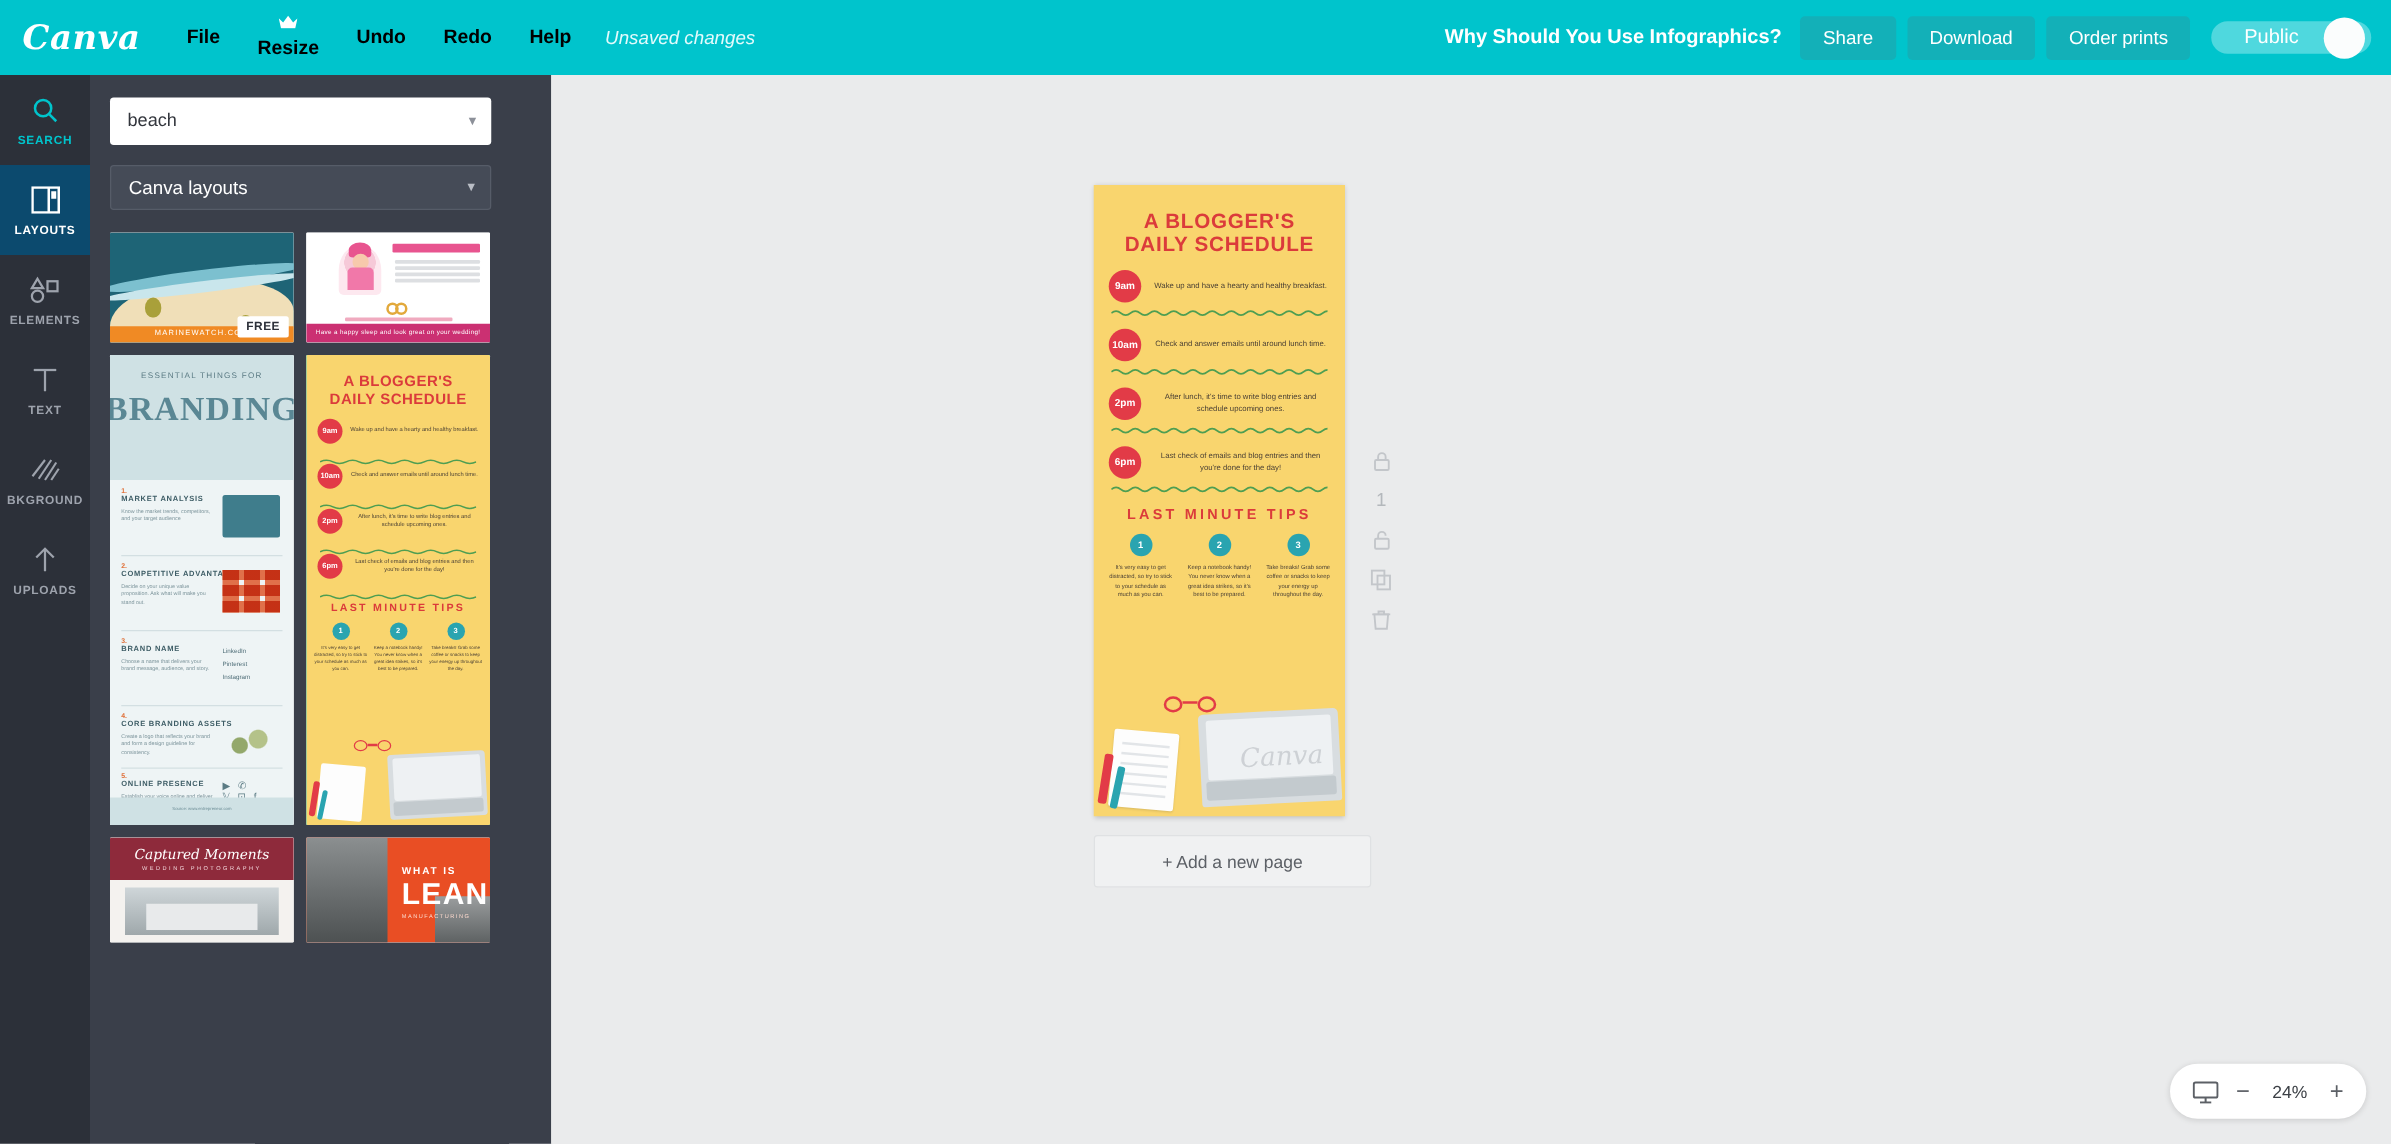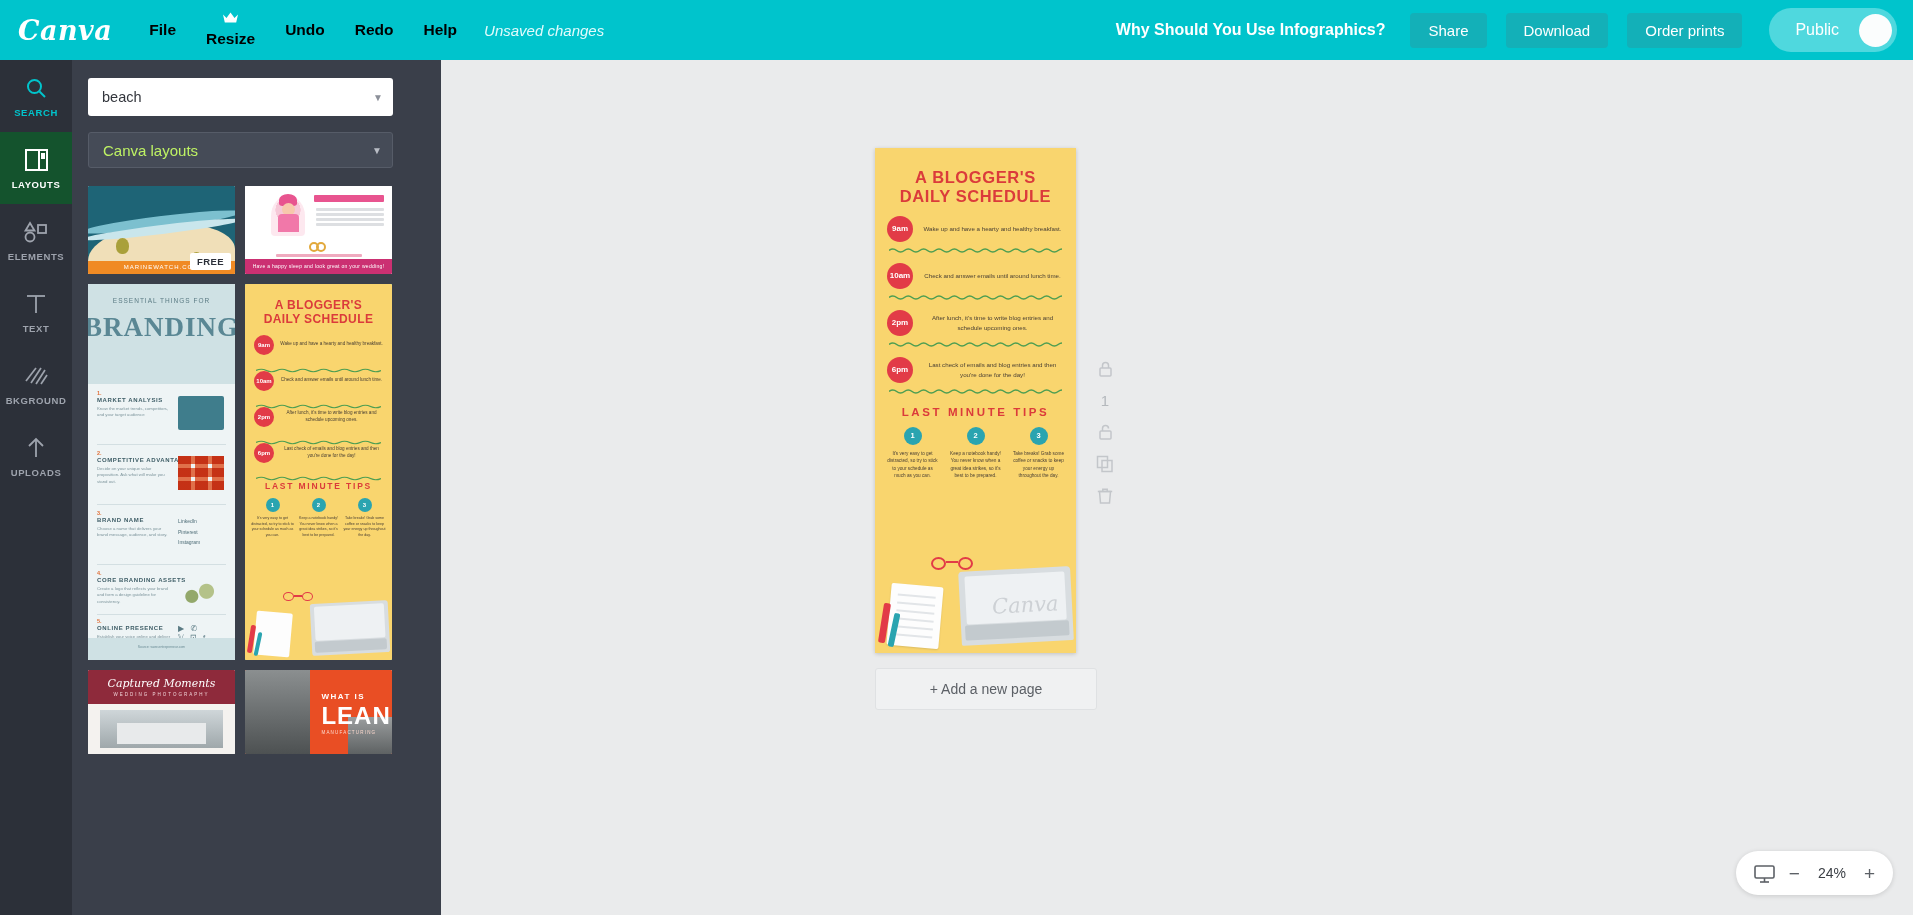--- a/index.html
+++ b/index.html
@@ -26,34 +26,34 @@
     white-space: nowrap;
   }
   .menu-item.resize { display: flex; align-items: center; gap: 5px; flex-direction: column; }
   .crown { font-size: 13px; line-height: 1; }
   .unsaved {
     color: #e2fbfc; font-size: 15px; font-style: italic;
     margin-left: 12px; white-space: nowrap;
   }
   .topbar-right {
     margin-left: auto; display: flex; align-items: center;
-    gap: 19px; padding-right: 16px;
+    gap: 9px; padding-right: 16px;
   }
   .doc-title {
     color: #fff; font-size: 16px; font-weight: bold;
     margin-right: 6px; white-space: nowrap;
   }
   .tb-btn {
     background: #13b0b8; color: #fff; border: none;
     font-size: 15px; font-family: "Liberation Sans", sans-serif;
     padding: 9px 18px; border-radius: 4px; cursor: pointer;
     white-space: nowrap;
   }
   .public-pill {
-    background: #4fd8de; border-radius: 22px; height: 44px;
+    background: #4fd8de; border-radius: 22px; height: 26px;
     display: flex; align-items: center; padding: 0 5px 0 26px;
     gap: 20px; cursor: pointer; margin-left: 8px;
   }
   .public-pill .lbl { color: #fff; font-size: 16px; white-space: nowrap; }
   .avatar {
     width: 33px; height: 33px; border-radius: 50%;
     background: #fbfdfd; flex: 0 0 auto;
   }
 
   
@@ -63,21 +63,21 @@
   }
   .rail-item {
     height: 72px; display: flex; flex-direction: column;
     align-items: center; justify-content: center; gap: 6px;
     cursor: pointer; color: #9ea3ad;
   }
   .rail-item .rlabel {
     font-size: 9.5px; letter-spacing: 0.6px; font-weight: 600;
   }
   .rail-item.teal { color: #00c4cc; }
-  .rail-item.active { background: #14532d; color: #fff; }
+  .rail-item.active { background: #0c4a6e; color: #fff; }
   .rail-ico { height: 26px; display: flex; align-items: center; }
   .rail-ico svg { display: block; }
 
   
   .panel {
     position: absolute; top: 60px; left: 72px; width: 369px; height: 855px;
     background: #3a3f4a; padding: 18px 16px 0 16px; overflow: hidden;
   }
   .search-box {
     width: 305px; height: 38px; background: #fff; border-radius: 3px;
@@ -89,21 +89,21 @@
     color: #33363d; font-family: "Liberation Sans", sans-serif;
     background: transparent;
   }
   .caret { color: #8c9099; font-size: 10px; cursor: pointer; }
   .select-box {
     width: 305px; height: 36px; background: #454b57;
     border: 1px solid #565c68; border-radius: 3px;
     display: flex; align-items: center; padding: 0 10px 0 14px;
     margin-bottom: 18px; cursor: pointer;
   }
-  .select-box .sval { flex: 1; color: #bef264; font-size: 15px; }
+  .select-box .sval { flex: 1; color: #ffffff; font-size: 15px; }
   .select-box .caret { color: #b9bdc5; }
 
   .grid { display: flex; flex-wrap: wrap; gap: 10px; width: 315px; }
   .thumb {
     width: 147px; position: relative; overflow: hidden;
     cursor: pointer; background: #fff; border-radius: 1px;
   }
   .thumb.h-small { height: 88px; }
   .thumb.h-tall  { height: 376px; }
   .thumb.h-mid   { height: 84px; }

